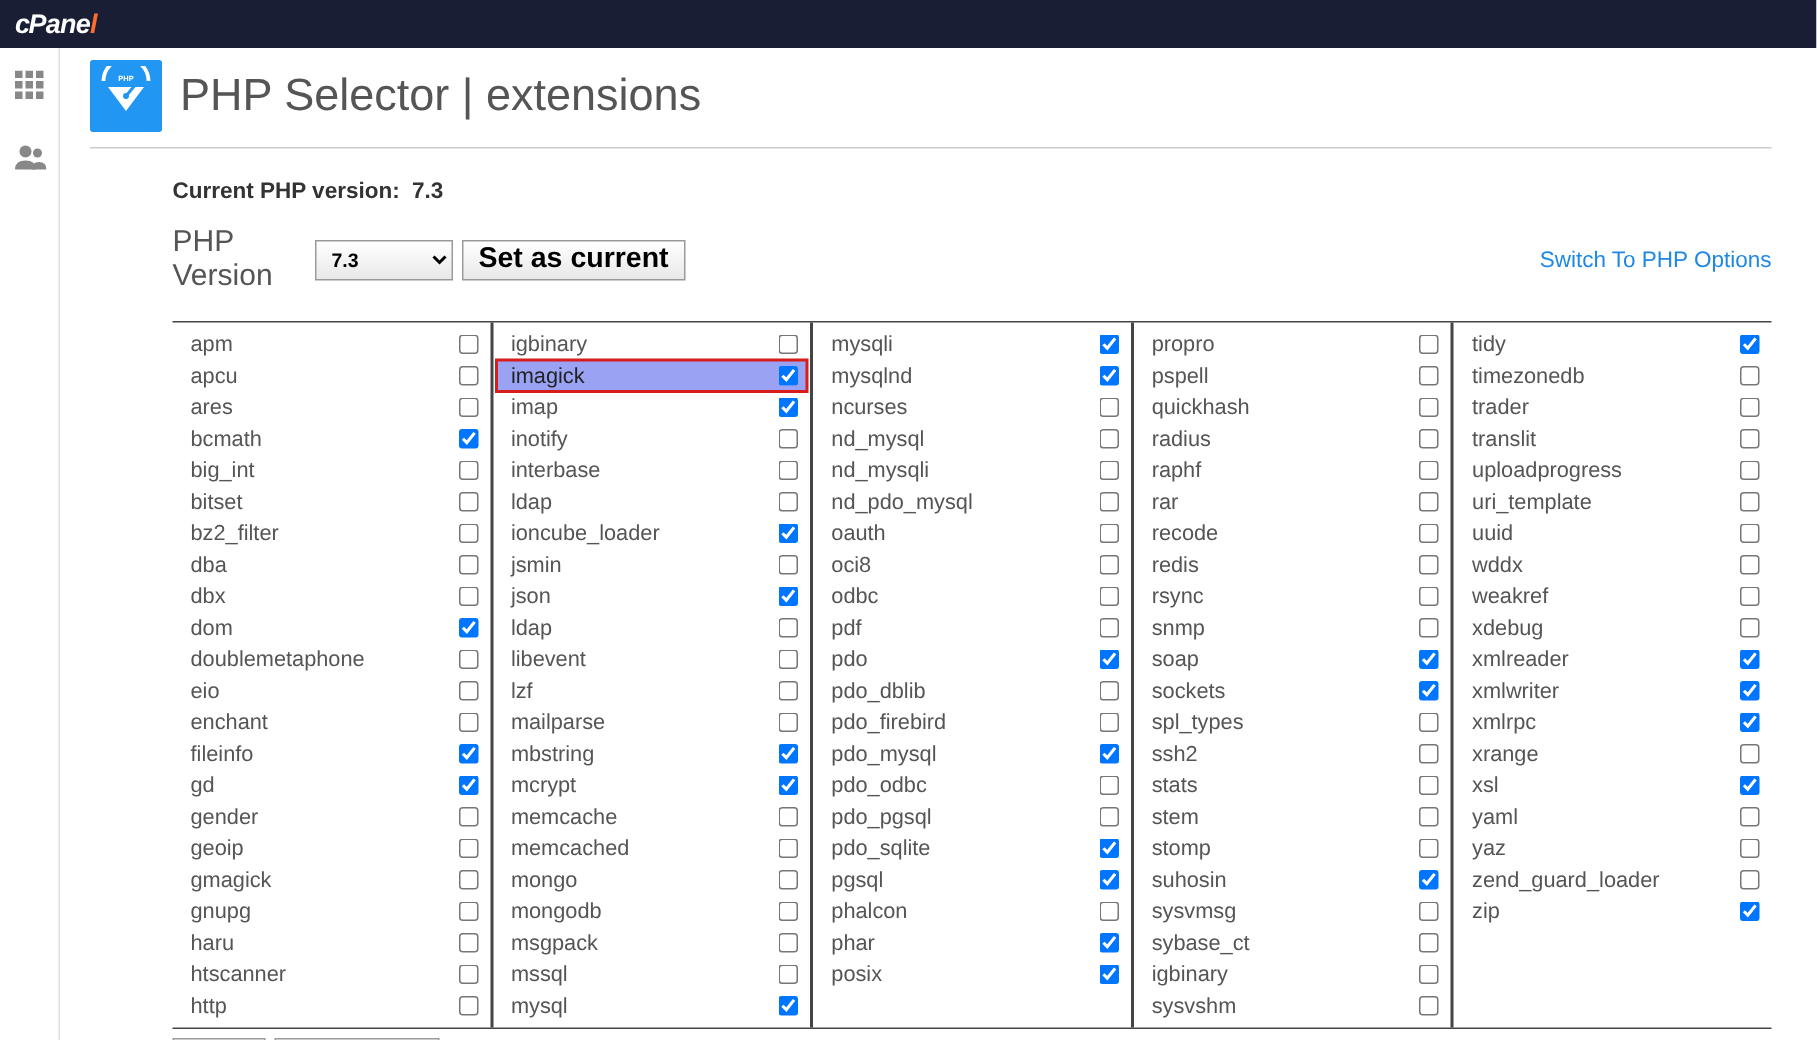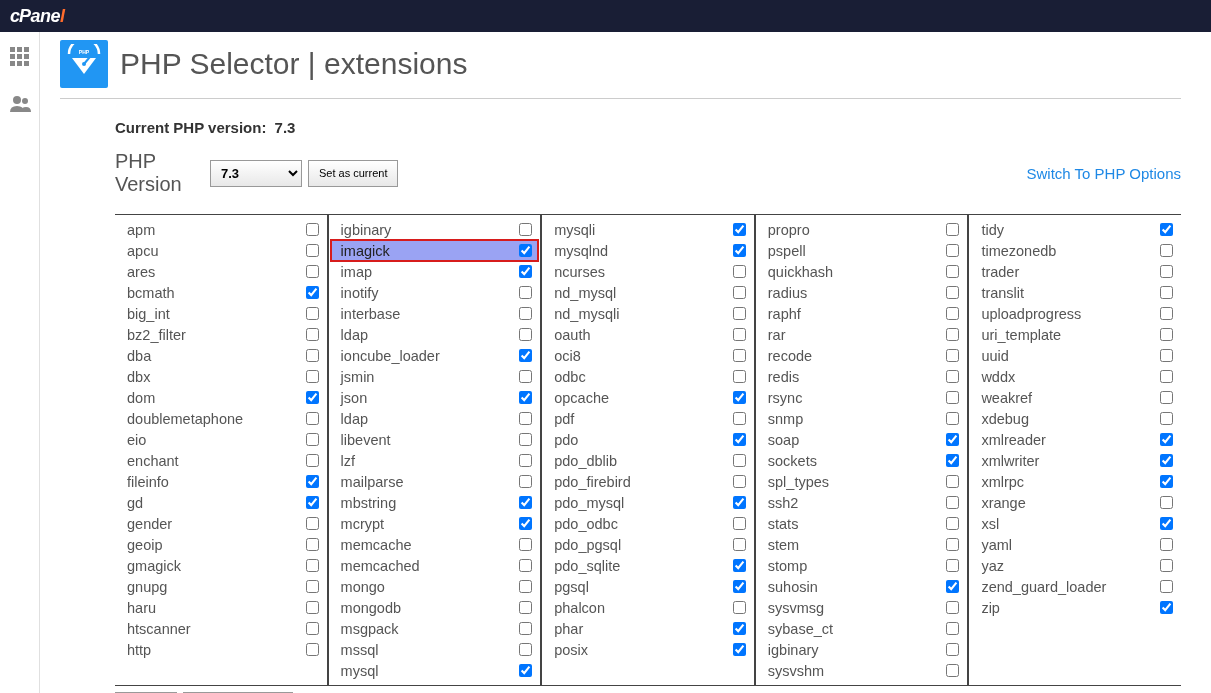--- a/index.html
+++ b/index.html
@@ -66,22 +66,23 @@
       padding: 2px 6px;
       font-size: 13px; font-weight: bold;
       cursor: pointer;
       margin-right: 6px;
     }
     .version-select-row button {
       height: 27px;
       padding: 0 10px;
       border: 1px solid #999;
       background: linear-gradient(#fff, #e8e8e8);
-      font-size: 11px;
+      font-size: 19px;
       cursor: pointer;
+      font-weight: bold;
     }
     .switch-link {
       margin-left: auto;
       color: #1e88e5;
       text-decoration: none;
       font-size: 15px;
     }
 
     .ext-table {
       width: 100%;
@@ -212,20 +213,24 @@
               </div>
               <div class="ext-row">
                 <span class="name">bcmath</span>
                 <input type="checkbox" checked="" style="">
               </div>
               <div class="ext-row">
                 <span class="name">big_int</span>
                 <input type="checkbox" style="">
               </div>
               <div class="ext-row">
+                <span class="name">bitset</span>
+                <input type="checkbox" style="">
+              </div>
+              <div class="ext-row">
                 <span class="name">bz2_filter</span>
                 <input type="checkbox" style="">
               </div>
               <div class="ext-row">
                 <span class="name">dba</span>
                 <input type="checkbox" style="">
               </div>
               <div class="ext-row">
                 <span class="name">dbx</span>
                 <input type="checkbox" style="">
@@ -388,34 +393,34 @@
               </div>
               <div class="ext-row">
                 <span class="name">nd_mysql</span>
                 <input type="checkbox" style="">
               </div>
               <div class="ext-row">
                 <span class="name">nd_mysqli</span>
                 <input type="checkbox" style="">
               </div>
               <div class="ext-row">
+                <span class="name">nd_pdo_mysql</span>
+                <input type="checkbox" style="">
+              </div>
+              <div class="ext-row">
                 <span class="name">oauth</span>
                 <input type="checkbox" style="">
               </div>
               <div class="ext-row">
                 <span class="name">oci8</span>
                 <input type="checkbox" style="">
               </div>
               <div class="ext-row">
                 <span class="name">odbc</span>
                 <input type="checkbox" style="">
-              </div>
-              <div class="ext-row">
-                <span class="name">opcache</span>
-                <input type="checkbox" checked="" style="">
               </div>
               <div class="ext-row">
                 <span class="name">pdf</span>
                 <input type="checkbox" style="">
               </div>
               <div class="ext-row">
                 <span class="name">pdo</span>
                 <input type="checkbox" checked="" style="">
               </div>
               <div class="ext-row">

